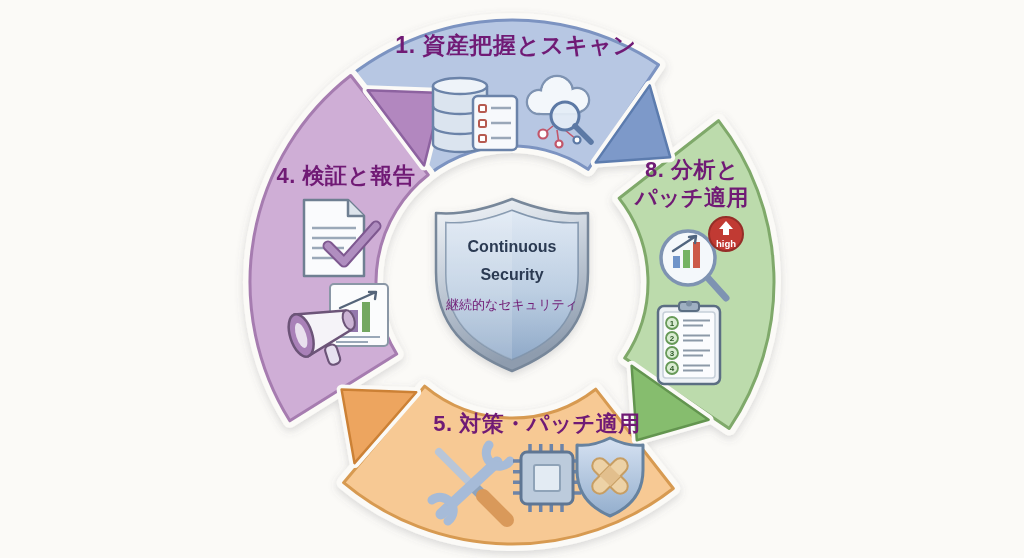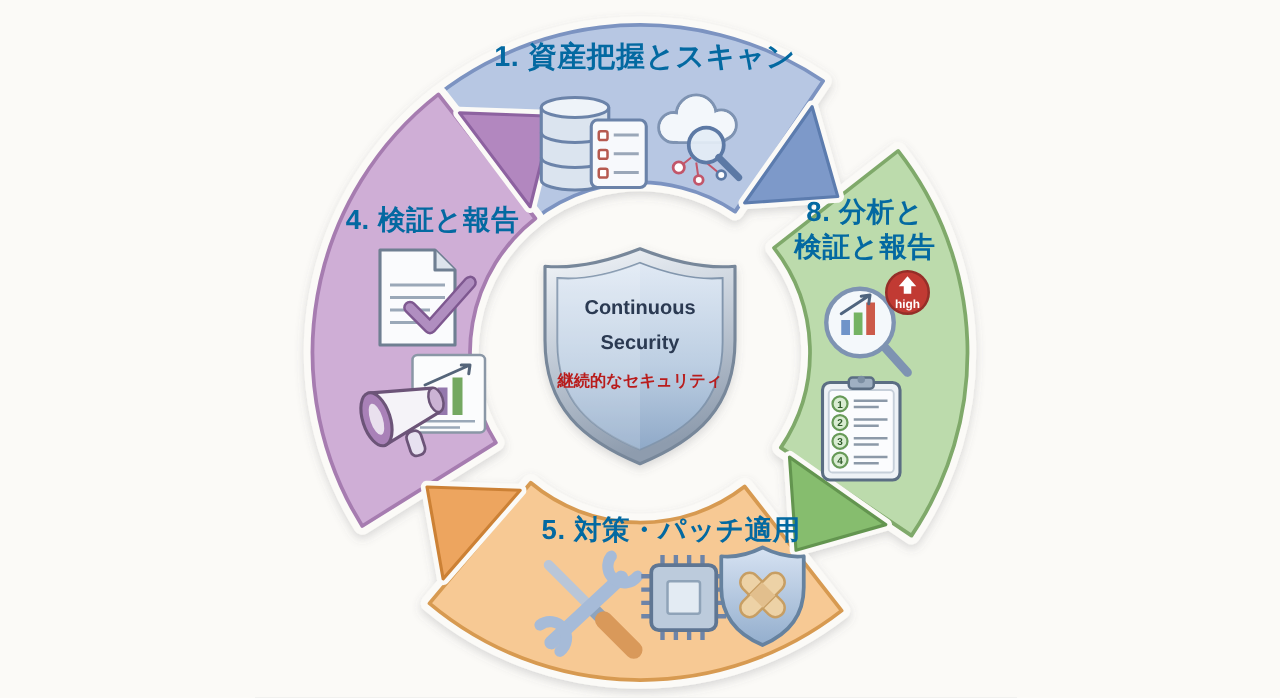--- a/index.html
+++ b/index.html
@@ -2,34 +2,34 @@
 <html><head>
 <meta charset="utf-8">
 <style>
   html,body{margin:0;padding:0;background:#e9e9e9;}
   .stage-canvas{
     position:relative;width:1024px;height:558px;background:#fbfaf7;
     overflow:hidden;font-family:"Liberation Sans","DejaVu Sans",sans-serif;
   }
   .ring-svg{position:absolute;left:0;top:0;}
   .stage-label{
-    position:absolute;text-align:center;font-weight:700;color:#0369a1;
+    position:absolute;text-align:center;font-weight:700;color:#701a75;
     letter-spacing:0.5px;line-height:28px;
   }
   .stage-label-1{left:356px;top:31px;width:320px;font-size:23px;}
   .stage-label-2{left:602px;top:156px;width:180px;font-size:22px;}
   .stage-label-3{left:377px;top:410px;width:320px;font-size:22px;}
   .stage-label-4{left:256px;top:162px;width:180px;font-size:22px;}
   .stage-label span{display:block;}
   .shield-text{
     position:absolute;left:432px;top:233px;width:160px;text-align:center;
     color:#2b3a52;
   }
   .shield-title{font-size:16px;line-height:28px;font-weight:700;}
-  .shield-subtitle{font-size:13px;font-weight:700;margin-top:7px;color:#b91c1c;}
+  .shield-subtitle{font-size:13px;font-weight:400;margin-top:7px;color:#701a75;}
 </style>
 </head>
 <body>
 
 <div class="stage-canvas">
 
 <svg class="ring-svg" width="1024" height="558" viewBox="0 0 1024 558">
   <defs>
     <filter id="ds" x="-20%" y="-20%" width="140%" height="140%">
       <feDropShadow dx="0" dy="3" stdDeviation="4" flood-color="#5a5a66" flood-opacity="0.22"></feDropShadow>
@@ -217,21 +217,21 @@
     <path d="M512 210.2 C 536.4 219.8, 559 224.1, 578.1 222.4 L 578.1 273.7 C 578.1 320.7, 552 343.3, 512 359.8 C 472 343.3, 445.9 320.7, 445.9 273.7 L 445.9 222.4 C 465 224.1, 487.6 219.8, 512 210.2 Z" fill="url(#shieldFace)" stroke="#8296ad" stroke-width="1.5"></path>
     <path d="M512 210.2 C 487.6 219.8, 465 224.1, 445.9 222.4 L 445.9 273.7 C 445.9 320.7, 472 343.3, 512 359.8 Z" fill="#ffffff" fill-opacity="0.16"></path>
   </g>
 </svg>
 
 <div class="stage-label stage-label-1">
   <span>1. 資産把握とスキャン</span>
 </div>
 <div class="stage-label stage-label-2">
   <span>8. 分析と</span>
-  <span>検証と報告</span>
+  <span>パッチ適用</span>
 </div>
 <div class="stage-label stage-label-3">
   <span>5. 対策・パッチ適用</span>
 </div>
 <div class="stage-label stage-label-4">
   <span>4. 検証と報告</span>
 </div>
 
 <div class="shield-text">
   <div class="shield-title">Continuous</div>

